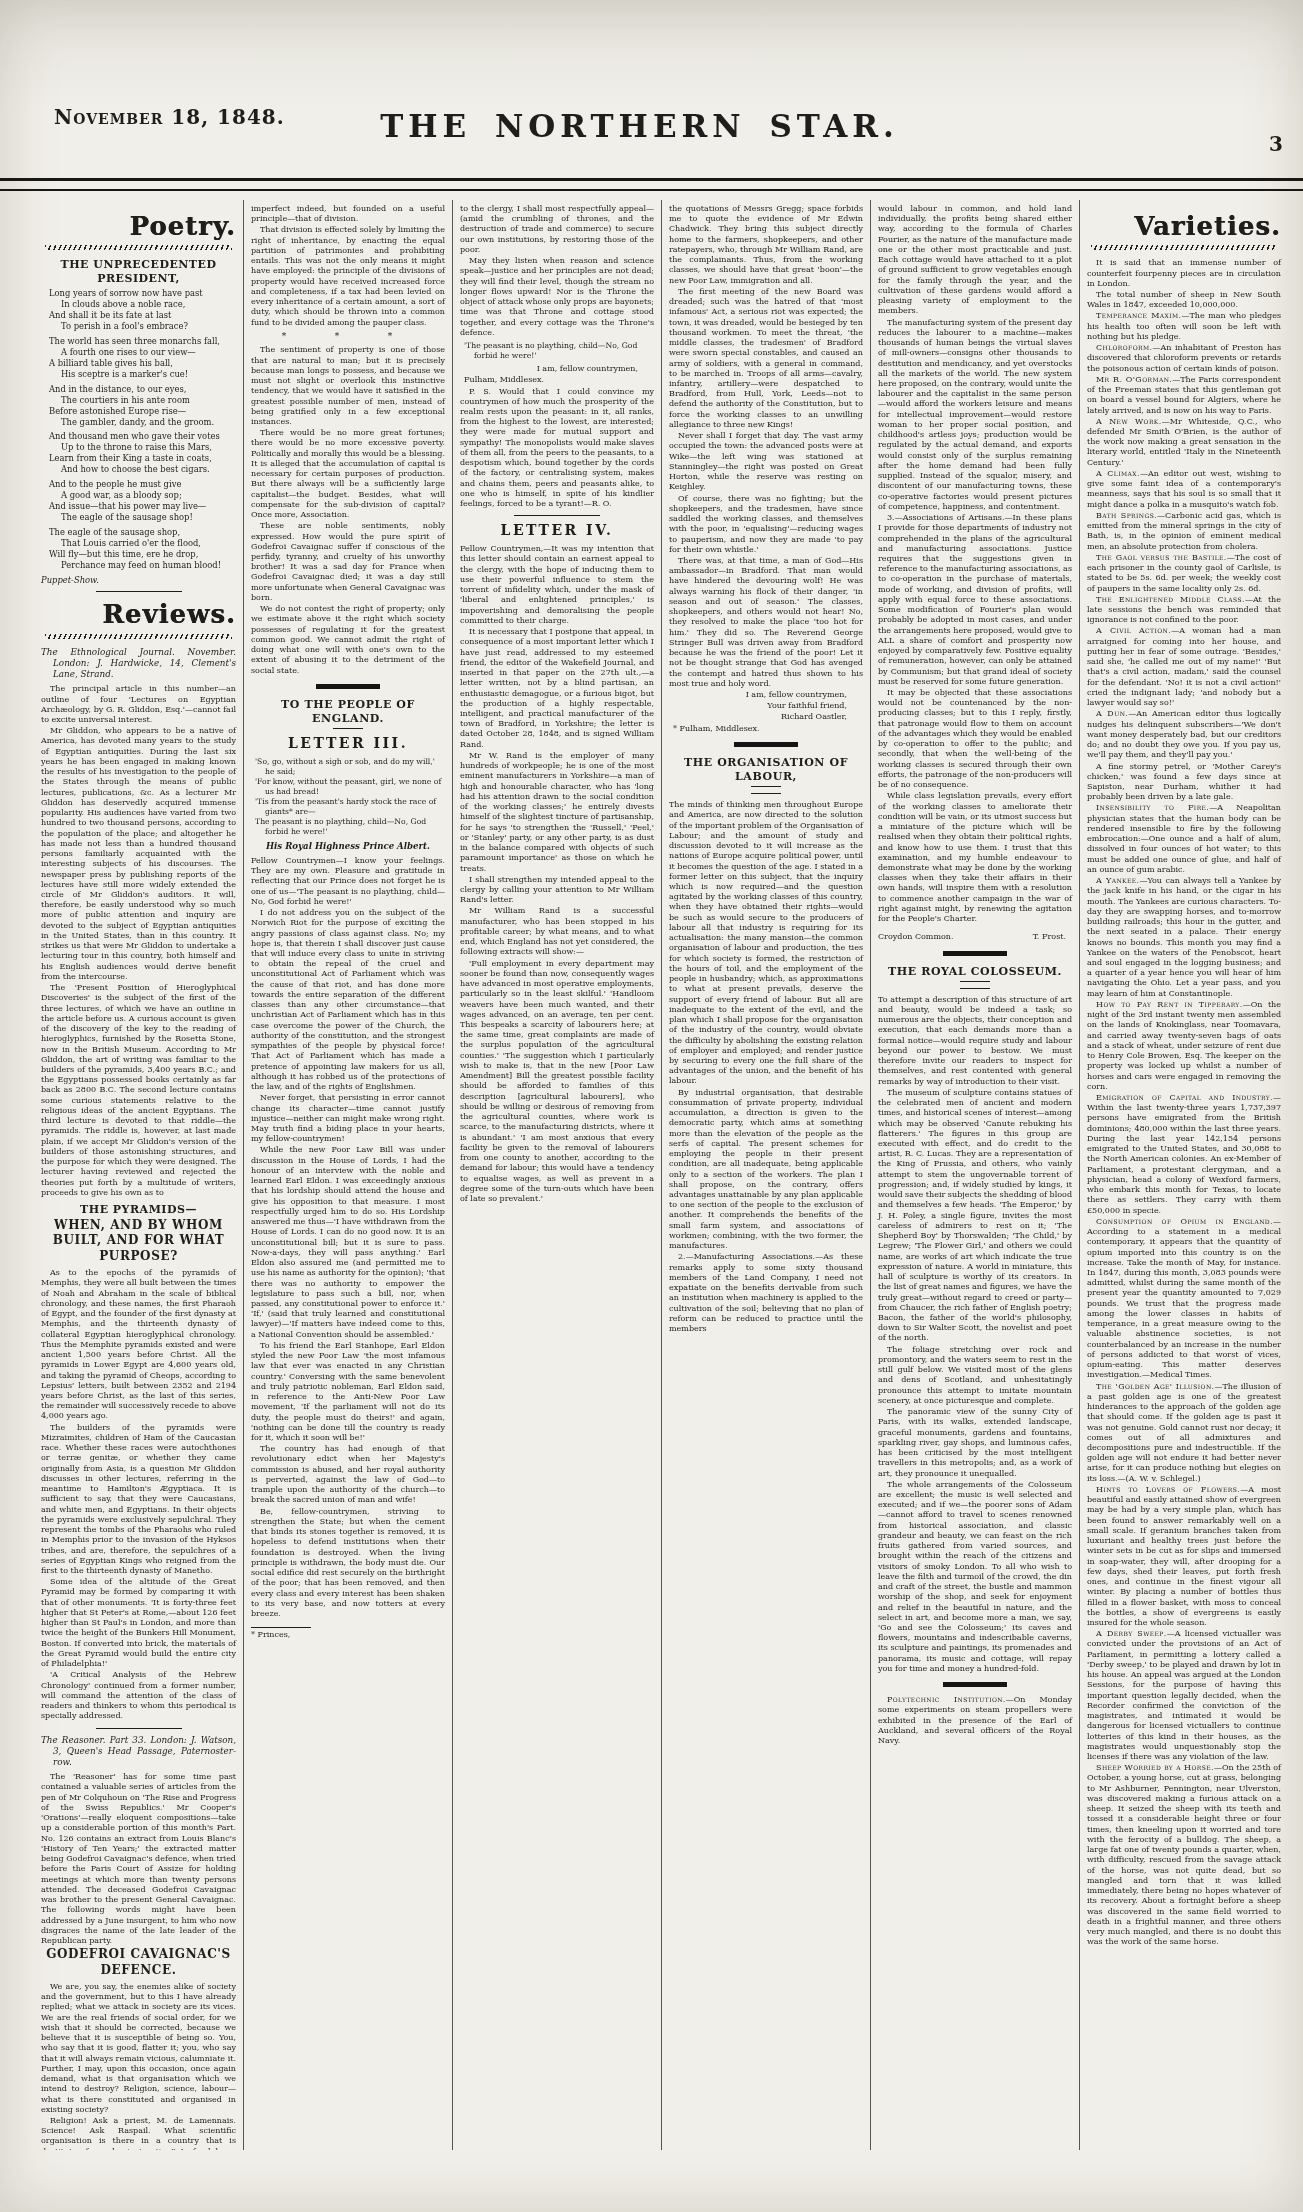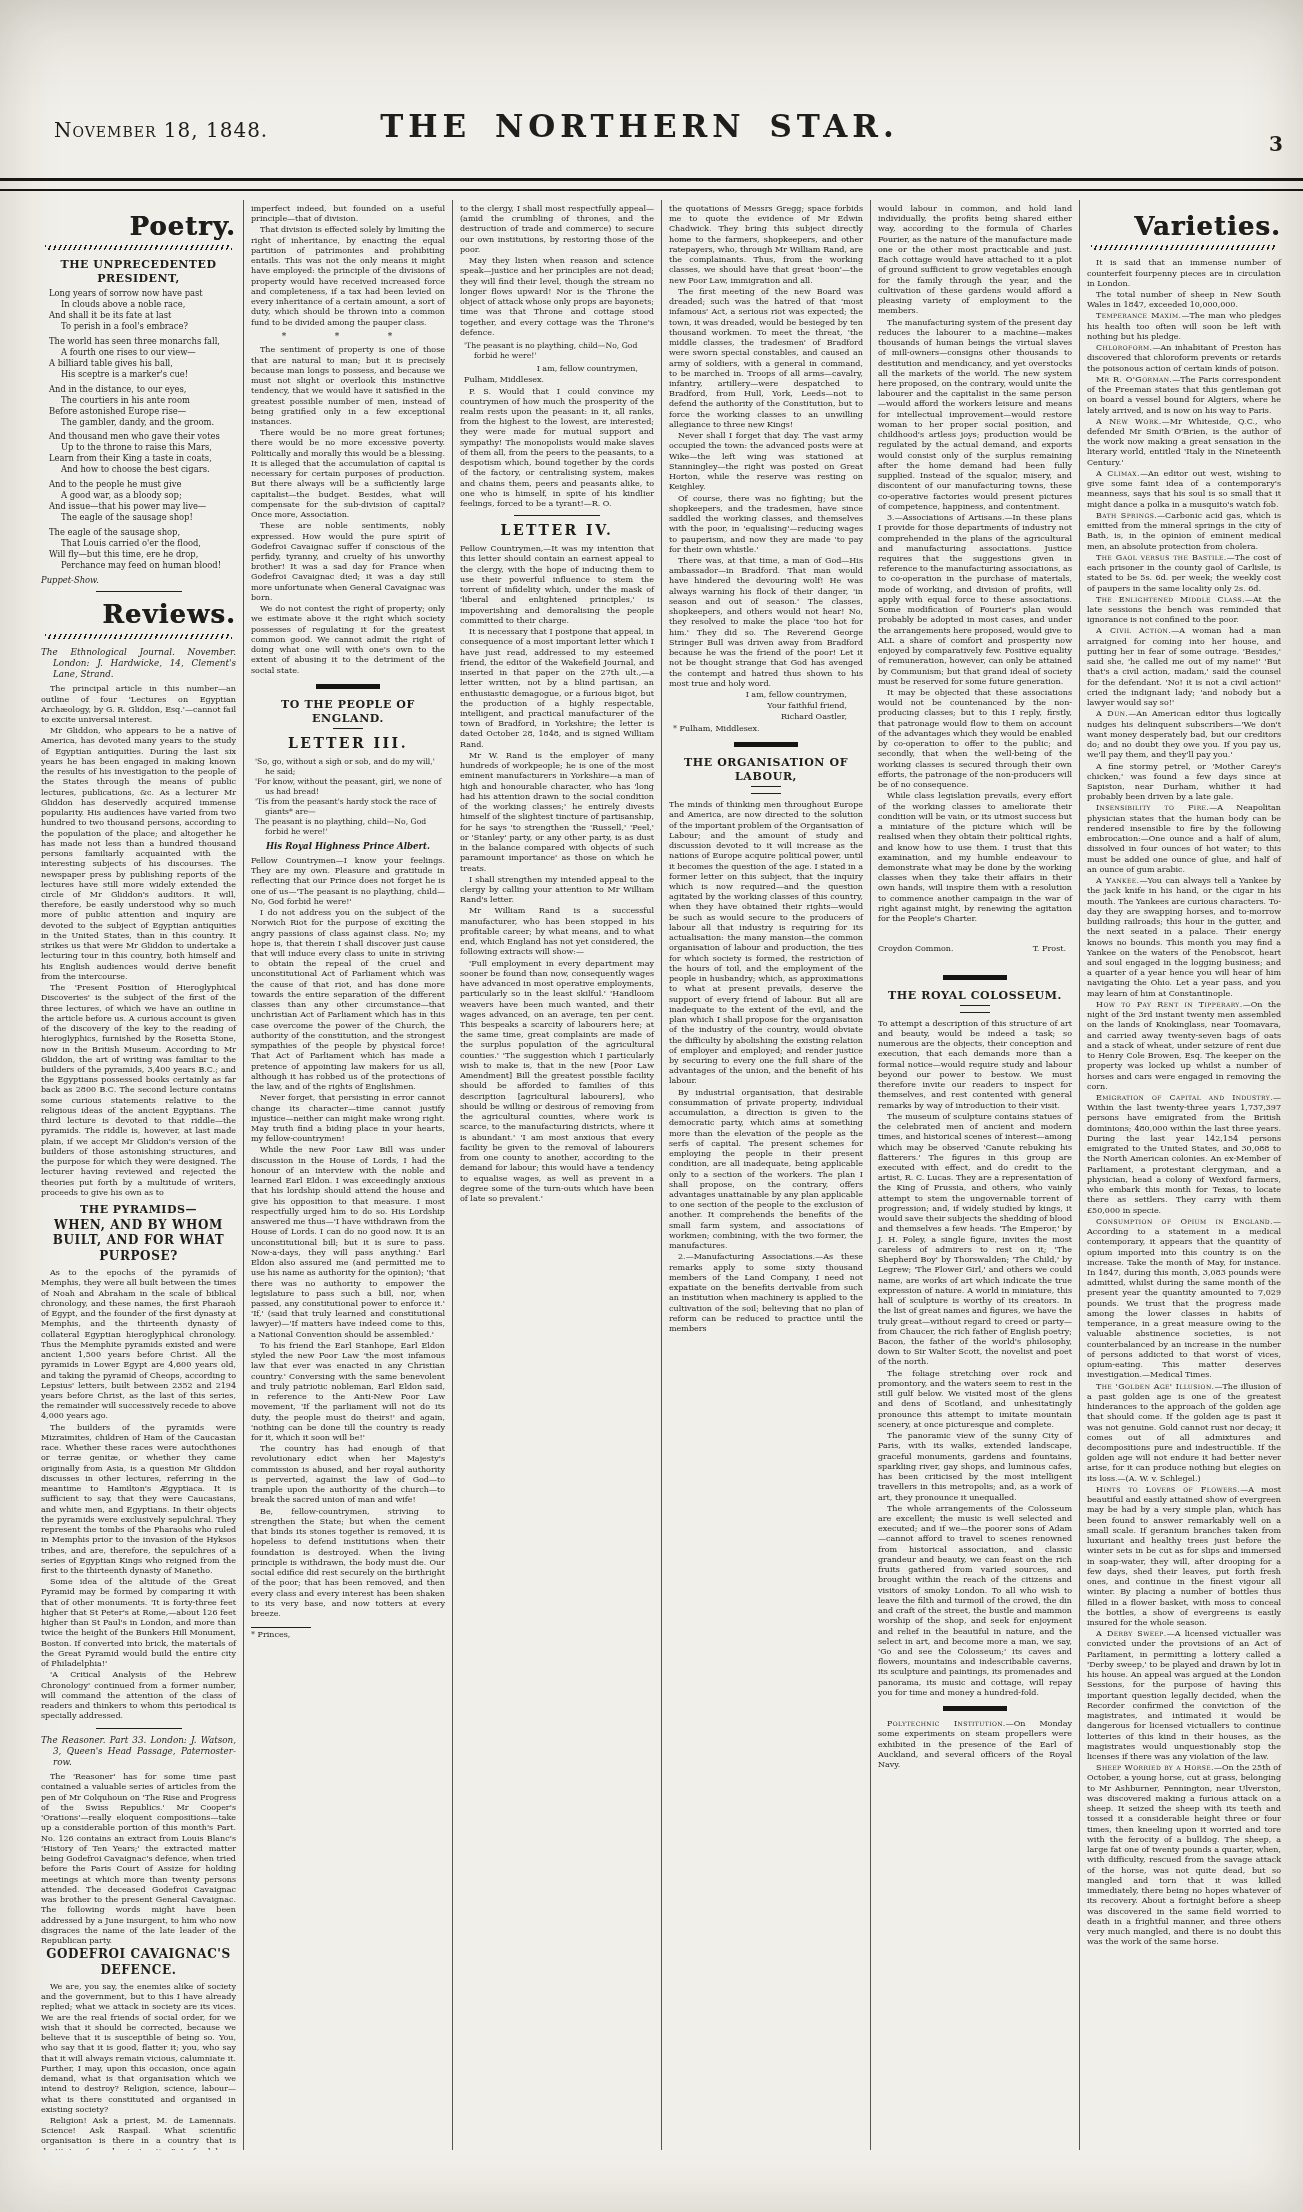--- a/index.html
+++ b/index.html
@@ -4,21 +4,21 @@
 <style>
   html,body{margin:0;padding:0;background:#6b6b66;}
   .page{position:relative;width:1303px;height:2212px;margin:0 auto;
         background:#f1efe9;
         background-image:linear-gradient(#e4e2db 0px,#f1efe9 110px),
                          radial-gradient(ellipse at 50% 40%, rgba(255,255,255,.25), rgba(0,0,0,.04) 95%);
         color:#1f1e1c;font-family:"DejaVu Serif","Liberation Serif",serif;
         box-shadow:inset 0 0 60px rgba(60,50,30,.18);overflow:hidden;}
   
   .hdr{position:absolute;top:100px;left:36px;right:16px;height:84px;}
-  .date{position:absolute;left:18px;top:18px;font-size:20px;font-weight:normal;
+  .date{position:absolute;left:18px;top:5px;font-size:20px;font-weight:bold;
         font-variant:small-caps;letter-spacing:1px;}
   .masthead{position:absolute;left:0;right:0;top:8px;text-align:center;
         transform:translateX(-22px);font-size:31px;font-weight:bold;
         letter-spacing:5px;word-spacing:8px;}
   .pageno{position:absolute;right:4px;top:32px;font-size:20px;font-weight:bold;}
   .mastrule{position:absolute;top:178px;left:0;width:1303px;height:8px;
         border-top:3px solid #181715;border-bottom:2px solid #181715;}
   
   .cols{position:absolute;top:200px;left:34px;right:14px;display:flex;}
   .col{width:209px;height:1950px;overflow:hidden;padding:4px 7px 0 7px;
@@ -45,21 +45,21 @@
   .poem{margin:2px 0 2px 8px;font-size:8.4px;line-height:1.3;text-align:left;}
   .stanza{margin-bottom:4px;}
   .pl{white-space:nowrap;}
   .pl.in{padding-left:12px;}
   .attrib{font-style:italic;font-size:8.4px;margin:2px 0 4px 0;text-align:left;}
   .verse{font-size:7.7px;line-height:1.3;text-align:left;margin:3px 0 3px 4px;}
   .vl{padding-left:10px;text-indent:-10px;}
   .dedic{text-align:center;font-style:italic;font-weight:bold;font-size:8.6px;margin:4px 0;}
   .sig-r{text-align:right;padding-right:16px;margin:1px 0;}
   .sig-l{text-align:left;padding-left:4px;margin:1px 0;}
-  .sigline{display:flex;justify-content:space-between;margin:20px 0;}
+  .sigline{display:flex;justify-content:space-between;margin:8px 0;}
   .sl-l{text-align:left;} .sl-r{text-align:left;padding-right:6px;}
   .stars{text-align:center;letter-spacing:22px;font-size:9px;margin:3px 0;}
   .bar{width:64px;height:5px;background:#161513;margin:8px auto;}
   .rule{width:86px;border-top:1.3px solid #1f1e1c;margin:6px auto;}
   .fnrule{width:60px;border-top:1px solid #1f1e1c;margin:8px 0 2px;}
   .footnote{font-size:8px;text-align:left;}
 </style>
 </head>
 <body>
 

